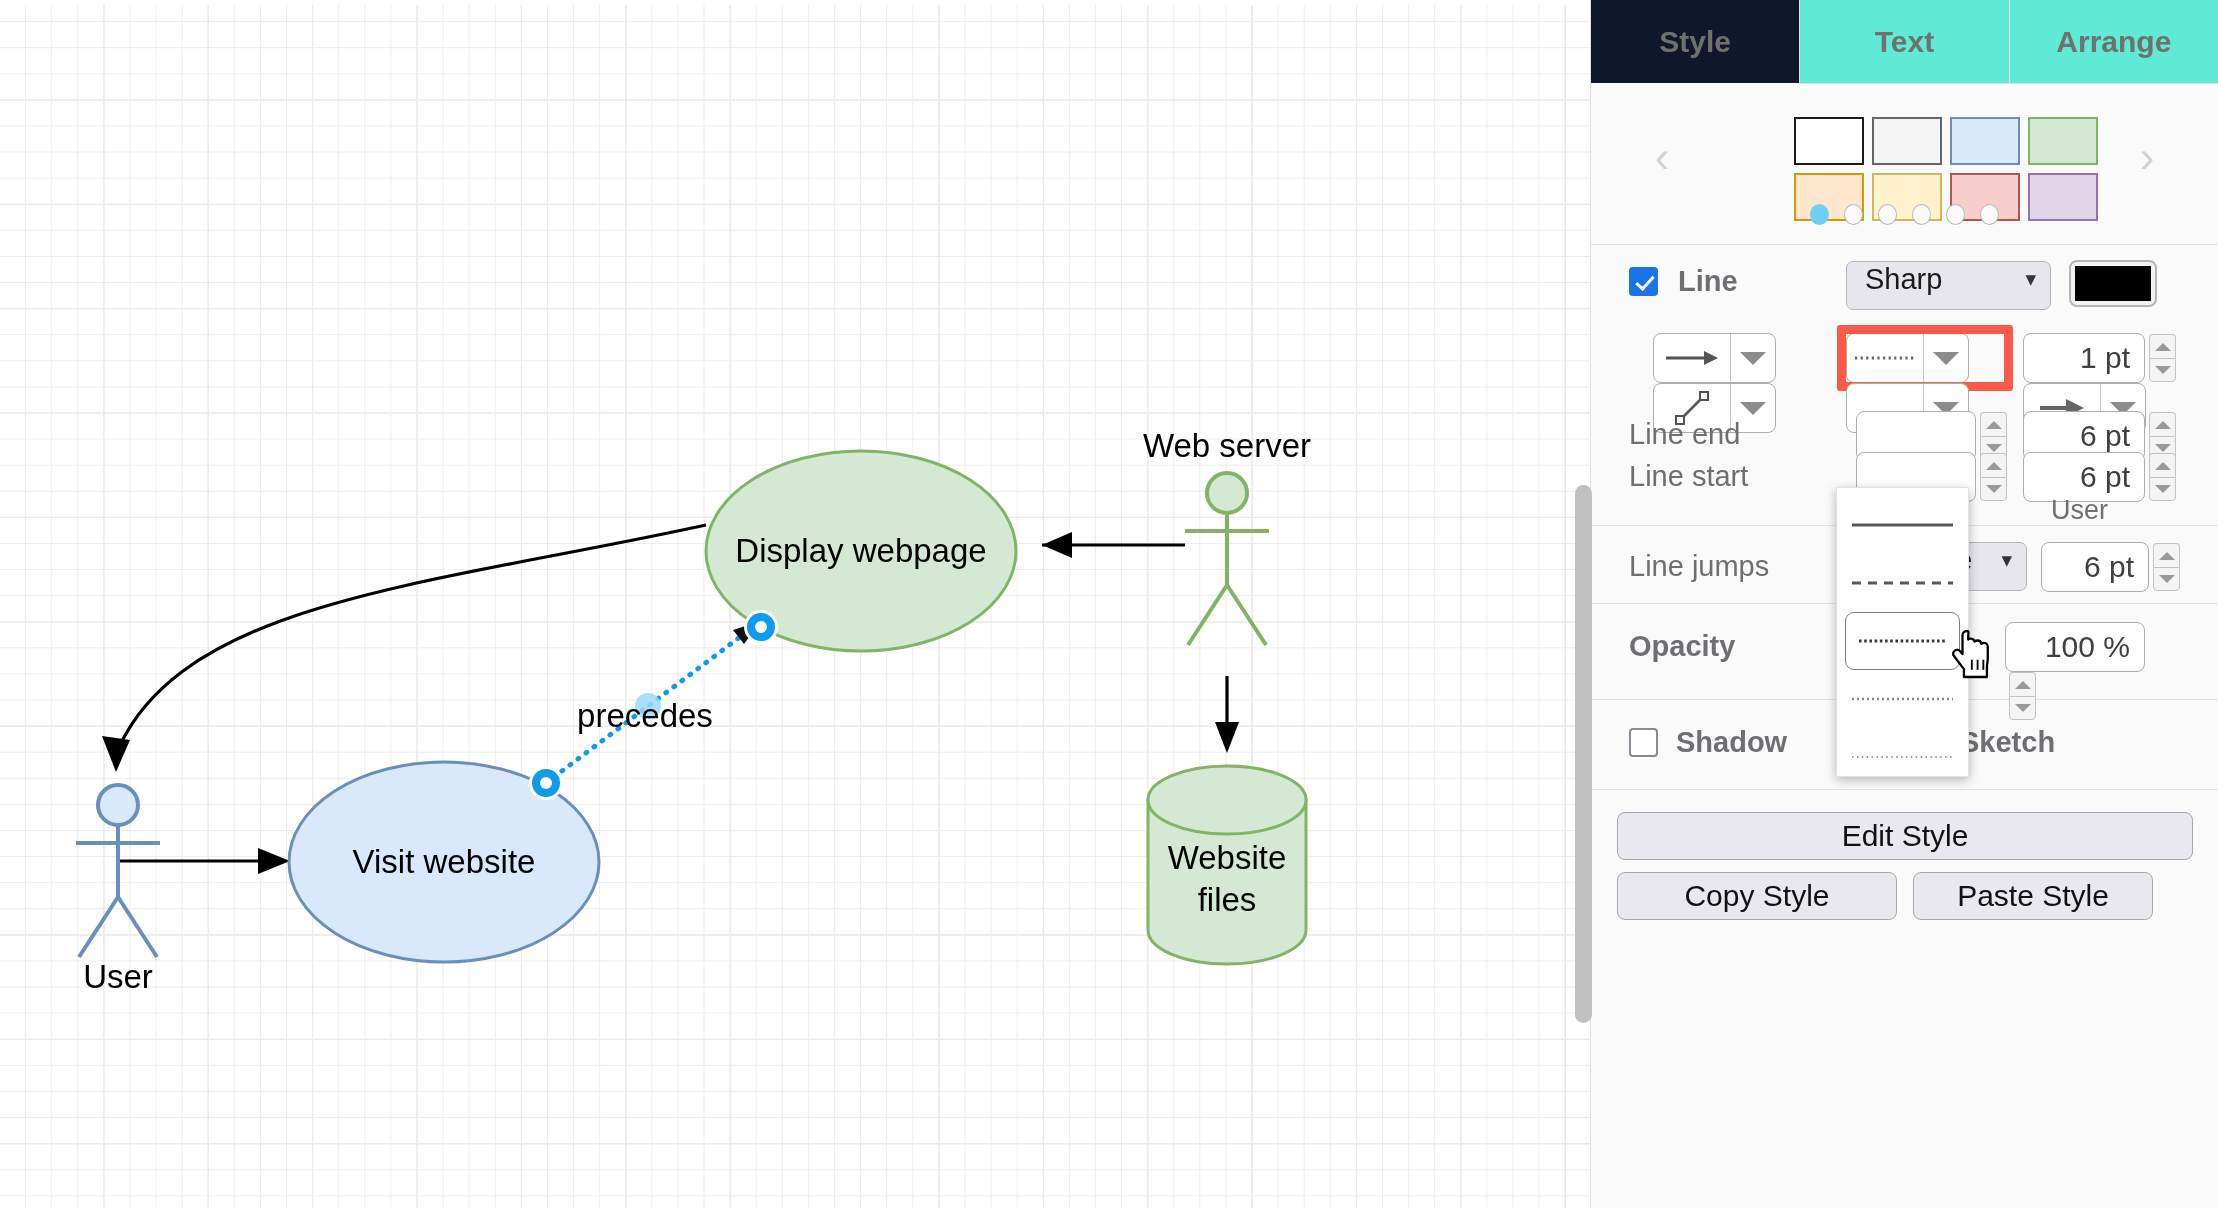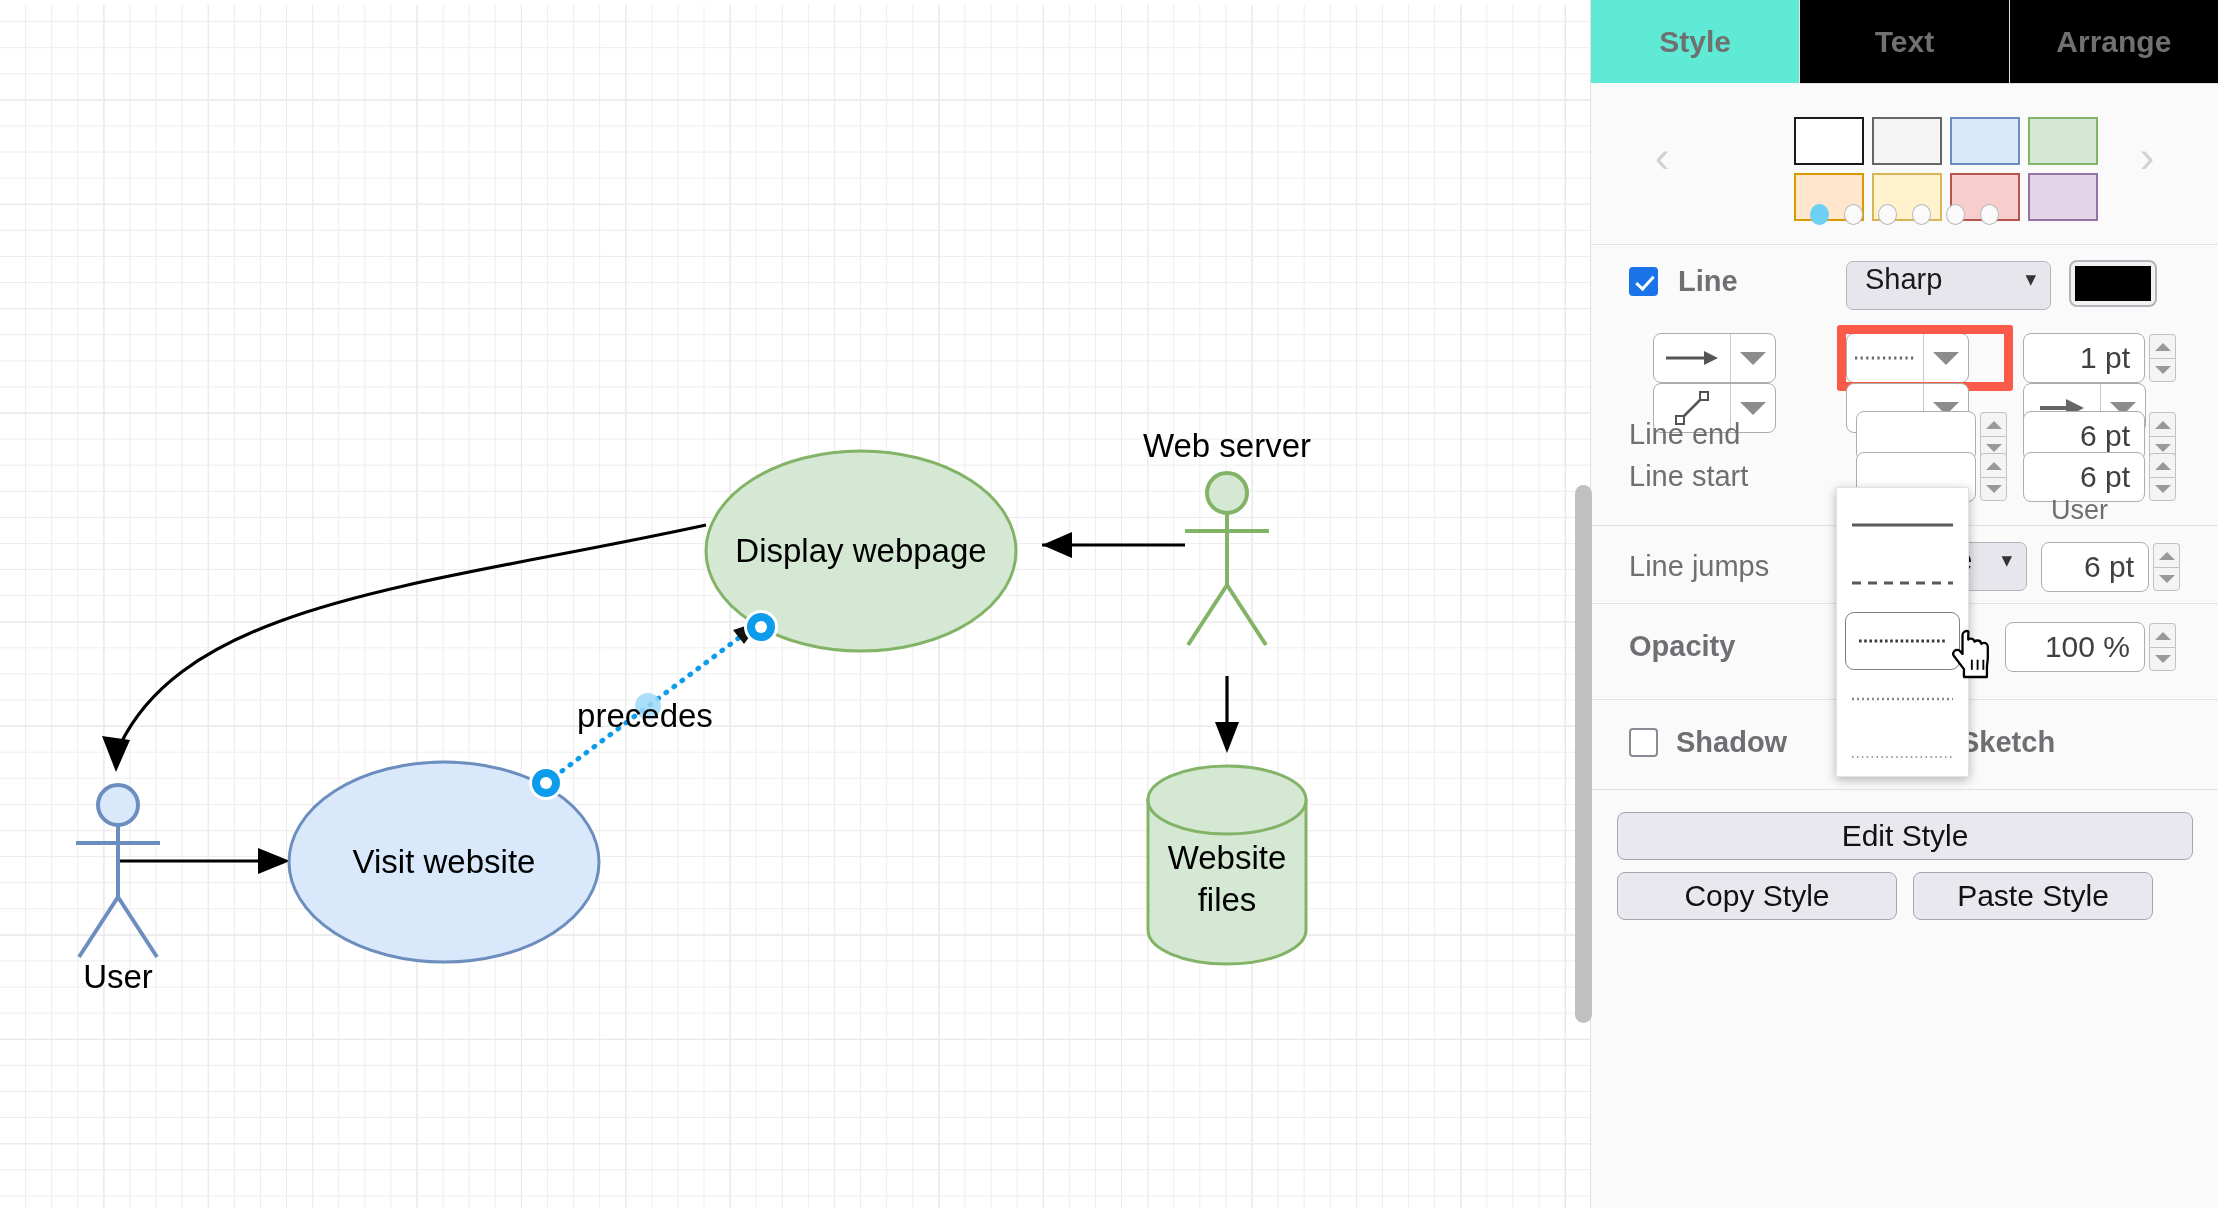--- a/index.html
+++ b/index.html
@@ -29,25 +29,25 @@
 
   
   .panel{
     position:absolute;left:1590px;top:0;width:628px;height:1208px;
     background:#fafafa;border-left:1px solid #e0e0e0;box-sizing:border-box;
   }
   .tabs{display:flex;height:84px;border-bottom:1px solid #e0e0e0;box-sizing:border-box;}
   .tab{
     flex:1;display:flex;align-items:center;justify-content:center;
     font-size:30px;font-weight:bold;color:#707070;
-    background:#000000;border-right:1px solid #e0e0e0;box-sizing:border-box;
+    background:#5eead4;border-right:1px solid #e0e0e0;box-sizing:border-box;
     cursor:pointer;
   }
   .tab:last-child{border-right:none;}
-  .tab.active{background:#5eead4;border-bottom:1px solid #fafafa;margin-bottom:-1px;}
+  .tab.active{background:#0f172a;border-bottom:1px solid #fafafa;margin-bottom:-1px;}
 
   .section{border-bottom:1px solid #e2e2e6;padding:0;box-sizing:border-box;position:relative;}
 
   
   .swatch-area{height:161px;position:relative;}
   .swatch-grid{
     position:absolute;left:199px;top:29px;
     display:grid;grid-template-columns:repeat(4,78px);grid-template-rows:repeat(2,56px);
     gap:0 0;
   }
@@ -445,21 +445,21 @@
             </div>
           <div class="sb">
               <div class="tri-down-s"></div>
             </div>
         </div>
       </div>
     </div>
 
     <div class="section opacity-section">
       <div style="position:absolute;left:38px;top:26px;" class="lbl">Opacity</div>
-      <div class="numfield" style="position:absolute;left:414px;top:18px;">
+      <div class="numfield" style="position:absolute;left:414px;top:18px;flex-direction:column;">
         <div class="numinput" style="width:140px;height:50px;">100 %</div>
         <div class="spin">
           <div class="sb">
               <div class="tri-up-s"></div>
             </div>
           <div class="sb">
               <div class="tri-down-s"></div>
             </div>
         </div>
       </div>

